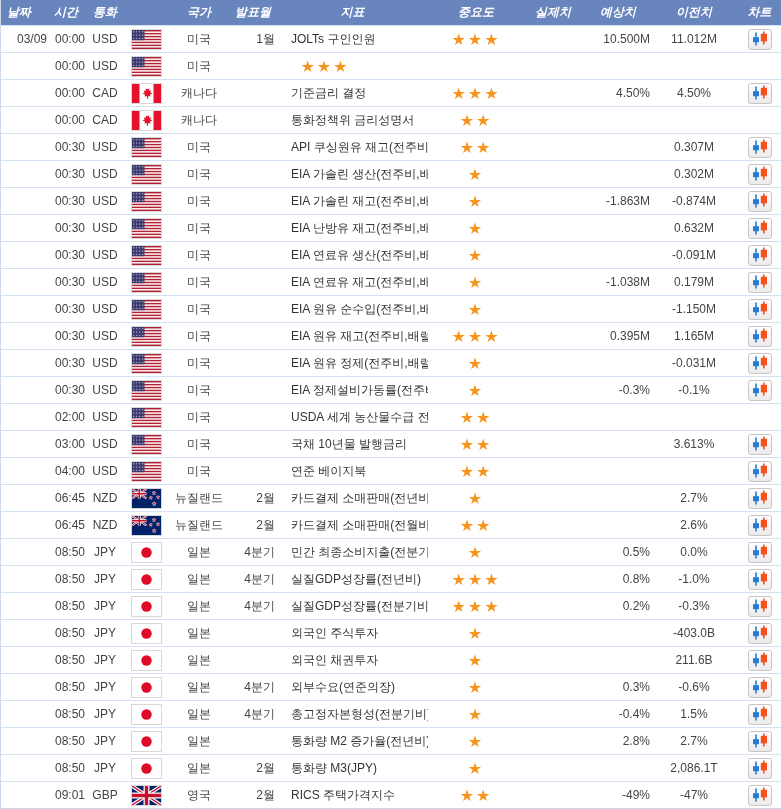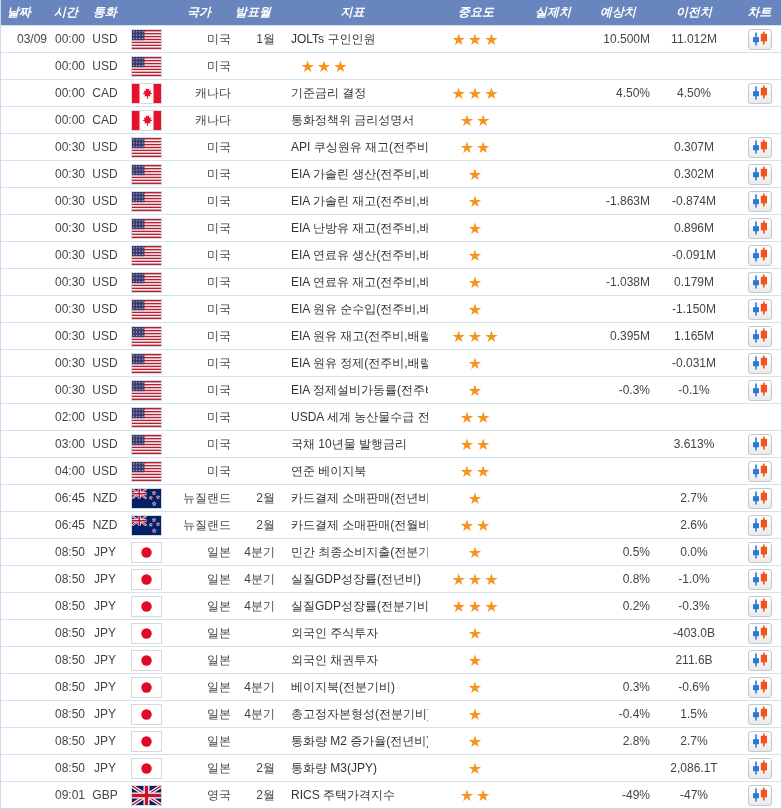--- a/index.html
+++ b/index.html
@@ -7,21 +7,21 @@
   .table{width:780px;border:1px solid #cdd9ea;border-top:none;}
   .thead{display:flex;align-items:center;height:25px;background:var(--header-bg,#6985BD);color:#fff;font-weight:bold;}
   .tbody .row{display:flex;align-items:center;height:27px;box-sizing:border-box;
     border-top:1px solid var(--row-divider,#d3e1f2);background:#fff;}
   .hc,.cell{display:block;white-space:nowrap;overflow:hidden;}
   
   .c-date{width:40px;text-align:right;padding-left:6px;}
   .c-time{width:38px;text-align:right;}
   .c-cur{width:40px;text-align:center;}
   .c-flag{width:42px;text-align:center;line-height:0;}
-  .c-country{width:64px;text-align:right;}
+  .c-country{width:64px;text-align:center;}
   .c-month{width:44px;text-align:right;padding-right:2px;}
   .c-indicator{flex:1;text-align:left;padding-left:14px;color:#333;}
   .c-importance{width:96px;text-align:center;}
   .c-actual{width:58px;text-align:right;padding-right:4px;}
   .c-forecast{width:64px;text-align:right;padding-right:4px;}
   .c-previous{width:80px;text-align:center;padding-right:4px;}
   .c-chart{width:43px;text-align:center;}
   .thead .hc{text-align:center;font-style:italic;}
   .thead .c-date{text-align:left;}
   .thead .c-indicator{color:#ffffff;text-align:center;padding-left:0;}
@@ -355,21 +355,21 @@
               <circle cx="4.8" cy="8.2" r="0.55" fill="#fff"></circle>
               <circle cx="7.8" cy="8.2" r="0.55" fill="#fff"></circle>
               <circle cx="10.8" cy="8.2" r="0.55" fill="#fff"></circle>
             </svg></span></span>
     <span class="cell c-country">미국</span>
     <span class="cell c-month"></span>
     <span class="cell c-indicator">EIA 난방유 재고(전주비,배럴)</span>
     <span class="cell c-importance stars">★</span>
     <span class="cell c-actual"></span>
     <span class="cell c-forecast"></span>
-    <span class="cell c-previous">0.896M</span>
+    <span class="cell c-previous">0.632M</span>
     <span class="cell c-chart">
       <button class="chart-btn">
             <svg width="18" height="16" viewBox="0 0 18 16" xmlns="http://www.w3.org/2000/svg">
               <line x1="5" y1="1.5" x2="5" y2="14.5" stroke="#2979D6" stroke-width="1.6"></line>
               <rect x="2" y="6.2" width="6" height="5" fill="#2979D6"></rect>
               <line x1="12.8" y1="0.5" x2="12.8" y2="13.5" stroke="#F4511E" stroke-width="1.6"></line>
               <rect x="9.8" y="2.8" width="6.2" height="7.6" fill="#F4511E"></rect>
             </svg>
           </button>
     </span>
@@ -988,21 +988,21 @@
   <div class="row">
     <span class="cell c-date"></span>
     <span class="cell c-time">08:50</span>
     <span class="cell c-cur">JPY</span>
     <span class="cell c-flag"><span class="flag"><svg width="29" height="19" viewBox="0 0 29 19" xmlns="http://www.w3.org/2000/svg">
               <rect width="29" height="19" fill="#fff"></rect>
               <circle cx="14.5" cy="9.5" r="5.2" fill="#DE0A26"></circle>
             </svg></span></span>
     <span class="cell c-country">일본</span>
     <span class="cell c-month">4분기</span>
-    <span class="cell c-indicator">베이지북(전분기비)</span>
+    <span class="cell c-indicator">외부수요(연준의장)</span>
     <span class="cell c-importance stars">★</span>
     <span class="cell c-actual"></span>
     <span class="cell c-forecast">0.3%</span>
     <span class="cell c-previous">-0.6%</span>
     <span class="cell c-chart">
       <button class="chart-btn">
             <svg width="18" height="16" viewBox="0 0 18 16" xmlns="http://www.w3.org/2000/svg">
               <line x1="5" y1="1.5" x2="5" y2="14.5" stroke="#2979D6" stroke-width="1.6"></line>
               <rect x="2" y="6.2" width="6" height="5" fill="#2979D6"></rect>
               <line x1="12.8" y1="0.5" x2="12.8" y2="13.5" stroke="#F4511E" stroke-width="1.6"></line>

